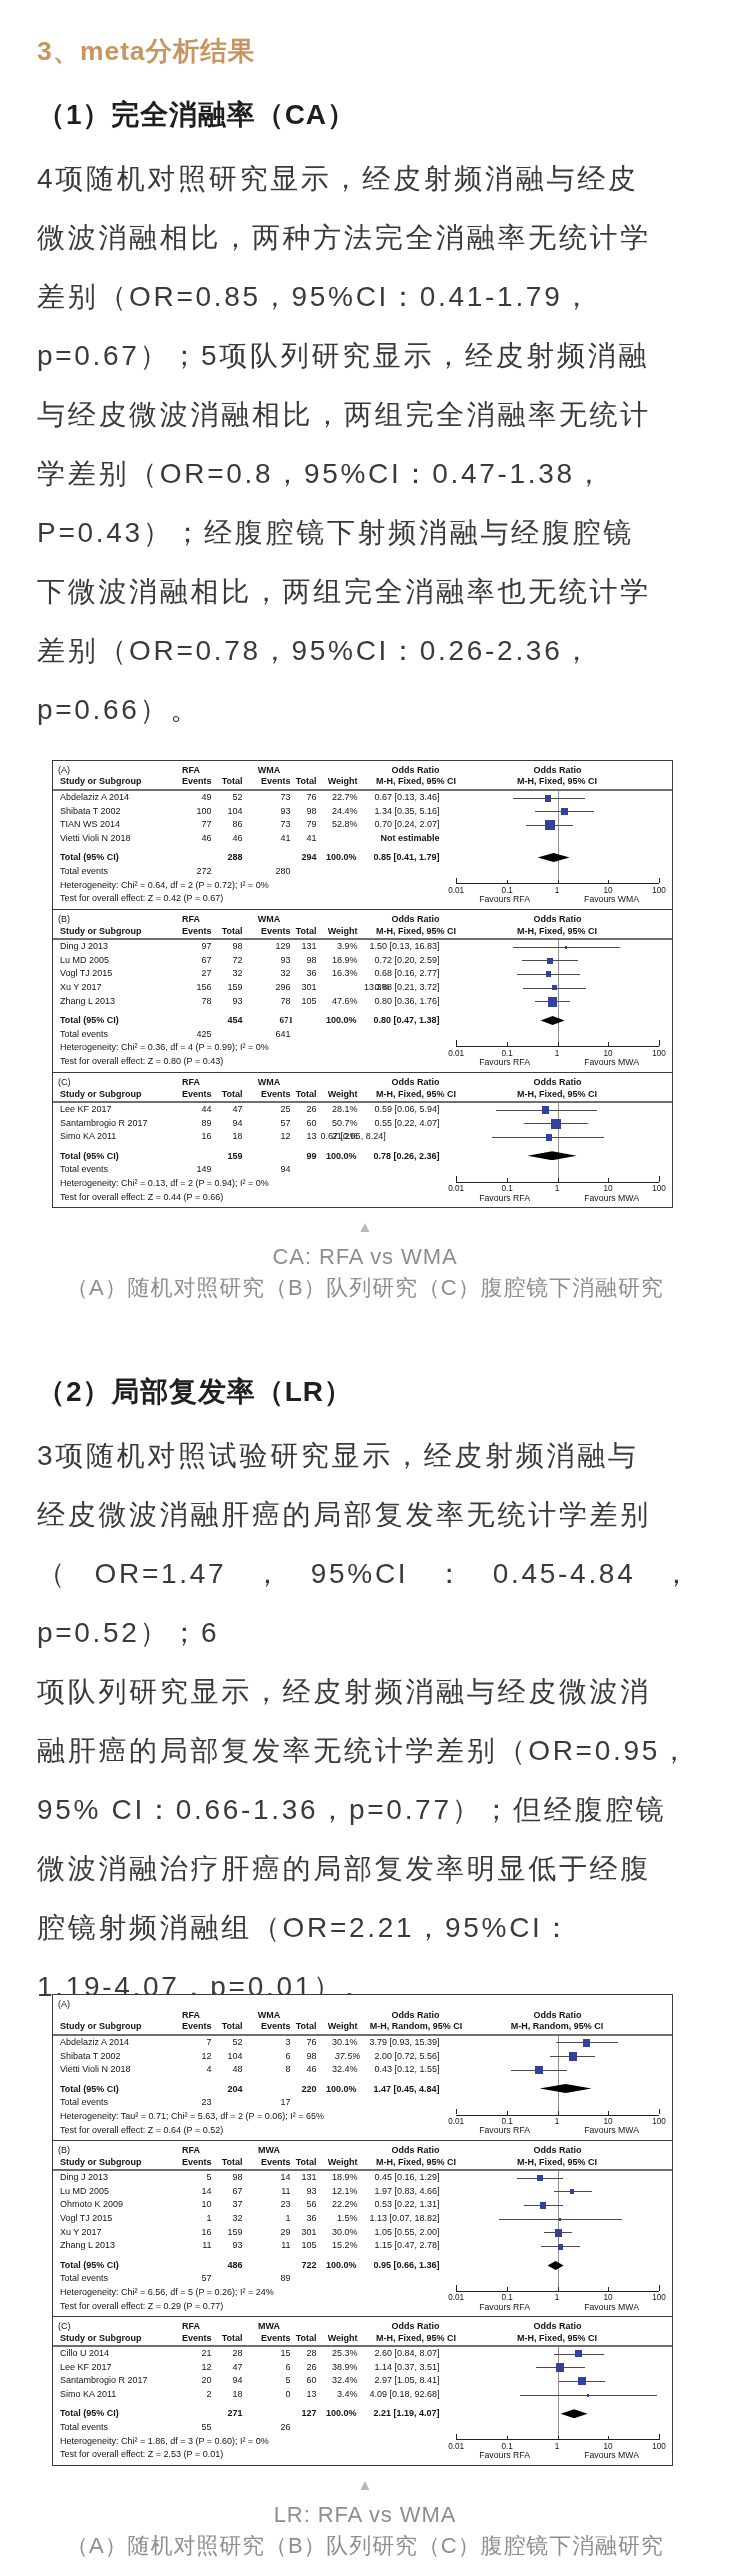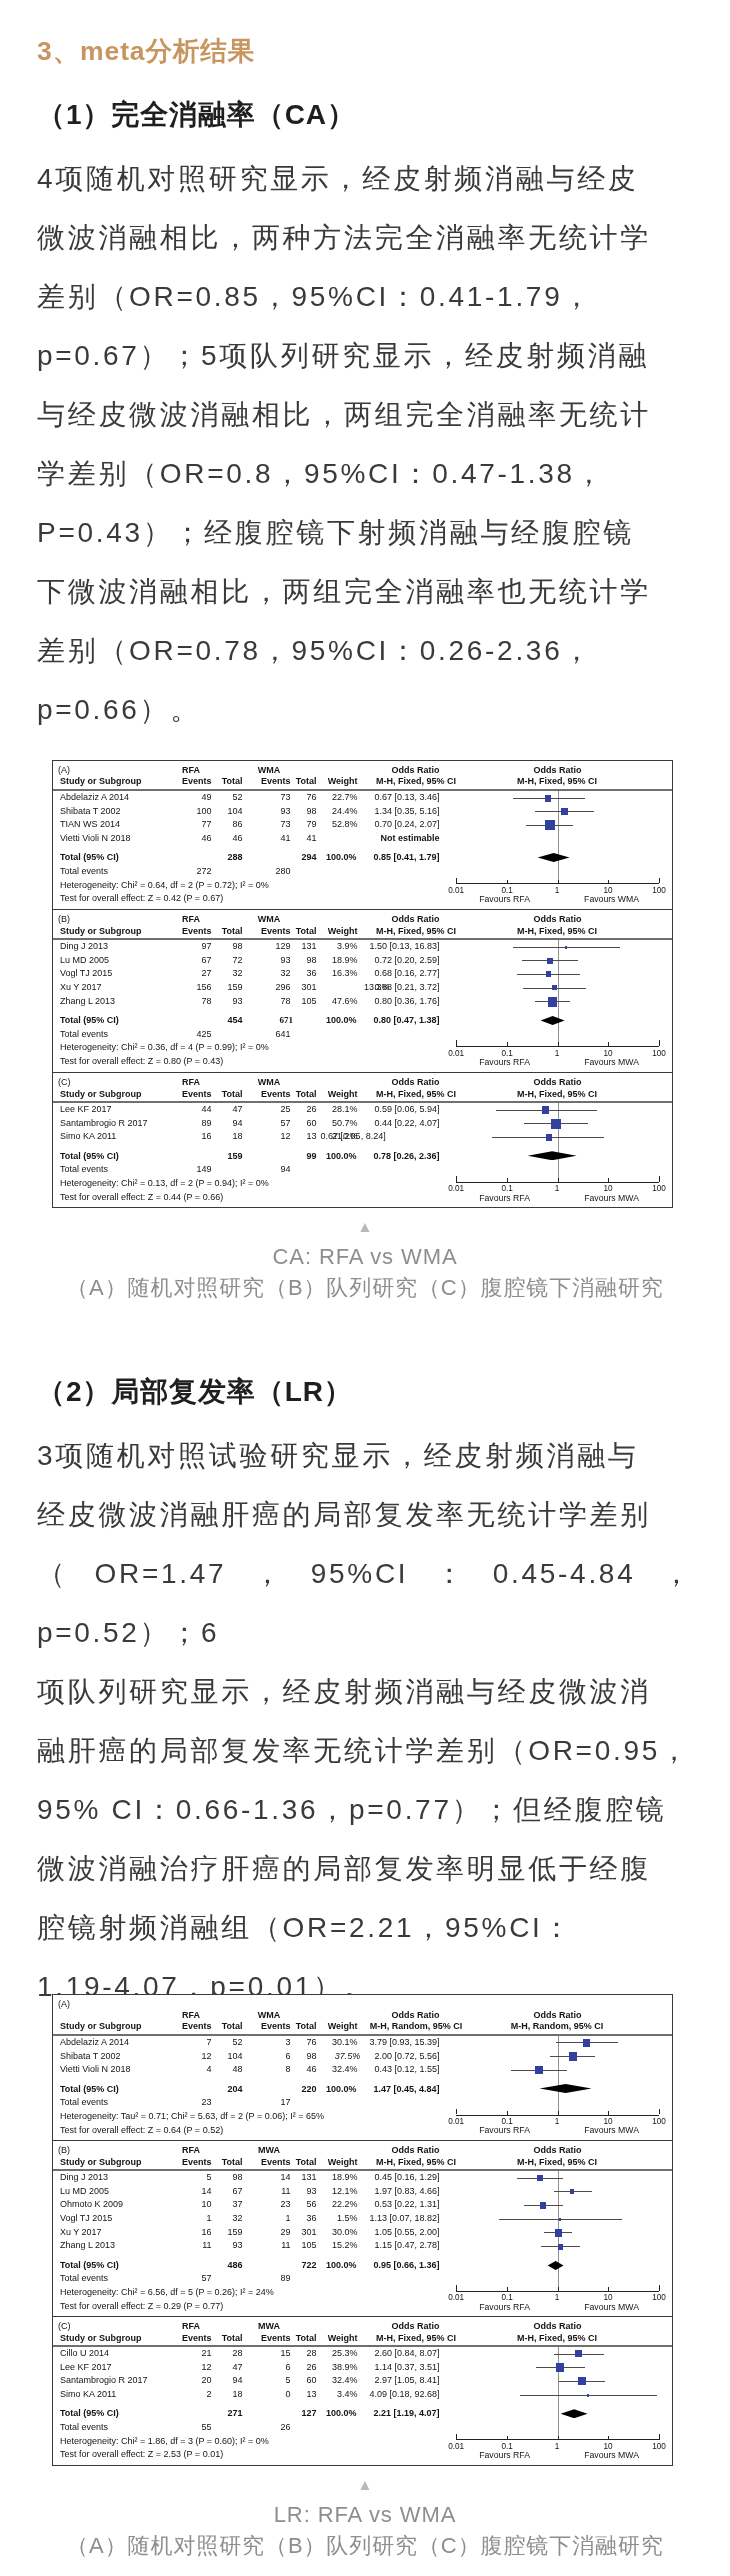--- a/index.html
+++ b/index.html
@@ -226,21 +226,21 @@
           <div class="ft" style="top: 31px; left: 192px; width: 46px; text-align: right;">25</div>
           <div class="ft" style="top: 31px; left: 227px; width: 37px; text-align: right;">26</div>
           <div class="ft" style="top: 31px; left: 259px; width: 46px; text-align: right;">28.1%</div>
           <div class="ft" style="top: 31px; left: 268px; width: 119px; text-align: right;">0.59 [0.06, 5.94]</div>
           <div class="ft" style="top: 45px; left: 7.3px; width: 155px;">Santambrogio R 2017</div>
           <div class="ft" style="top: 45px; left: 113px; width: 46px; text-align: right;">89</div>
           <div class="ft" style="top: 45px; left: 153px; width: 37px; text-align: right;">94</div>
           <div class="ft" style="top: 45px; left: 192px; width: 46px; text-align: right;">57</div>
           <div class="ft" style="top: 45px; left: 227px; width: 37px; text-align: right;">60</div>
           <div class="ft" style="top: 45px; left: 259px; width: 46px; text-align: right;">50.7%</div>
-          <div class="ft" style="top: 45px; left: 268px; width: 119px; text-align: right;">0.44 [0.22, 4.07]</div>
+          <div class="ft" style="top: 45px; left: 268px; width: 119px; text-align: right;">0.55 [0.22, 4.07]</div>
           <div class="ft" style="top: 58px; left: 7.3px; width: 155px;">Simo KA 2011</div>
           <div class="ft" style="top: 58px; left: 113px; width: 46px; text-align: right;">16</div>
           <div class="ft" style="top: 58px; left: 153px; width: 37px; text-align: right;">18</div>
           <div class="ft" style="top: 58px; left: 192px; width: 46px; text-align: right;">12</div>
           <div class="ft" style="top: 58px; left: 227px; width: 37px; text-align: right;">13</div>
           <div class="ft" style="top: 58px; left: 259px; width: 46px; text-align: right;">21.2%</div>
           <div class="ft" style="top: 58px; left: 268px; width: 119px; text-align: left;">0.67 [0.05, 8.24]</div>
           <div class="ft fb" style="top: 78px; left: 7.3px;">Total (95% CI)</div>
           <div class="ft fb" style="top: 78px; left: 153px; width: 37px; text-align: right;">159</div>
           <div class="ft fb" style="top: 78px; left: 227px; width: 37px; text-align: right;">99</div>

